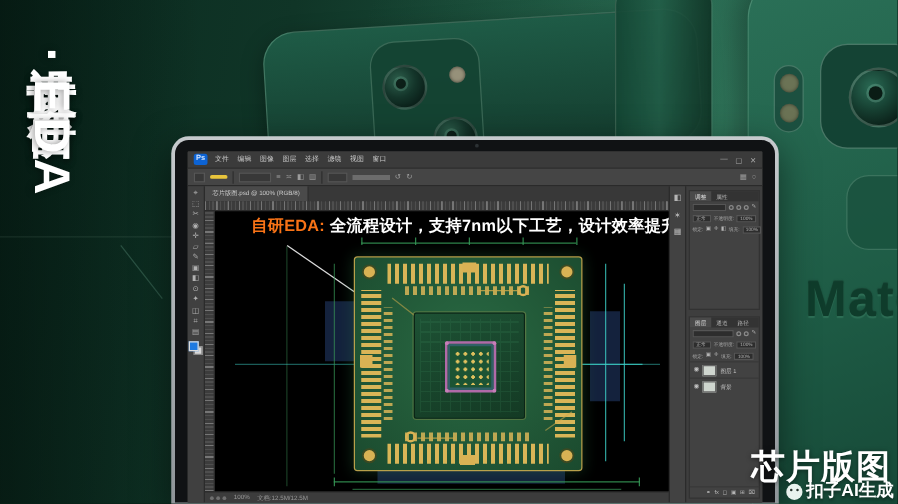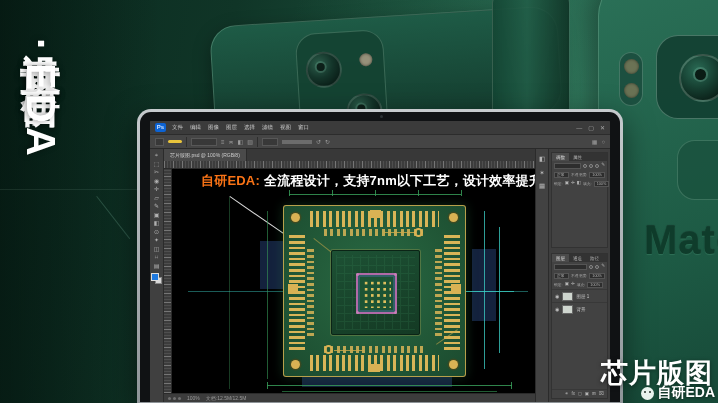--- a/index.html
+++ b/index.html
@@ -459,16 +459,16 @@
           </div>
         </div>
 
       </div>
     </div>
   </div>
 
   <div class="abs wm-title">芯片版图</div>
   <div class="abs wm-credit">
     <span class="robot"></span>
-    <span>自研EDA</span>
+    <span>扣子AI生成</span>
   </div>
 
 </div>
 
 </body></html>

